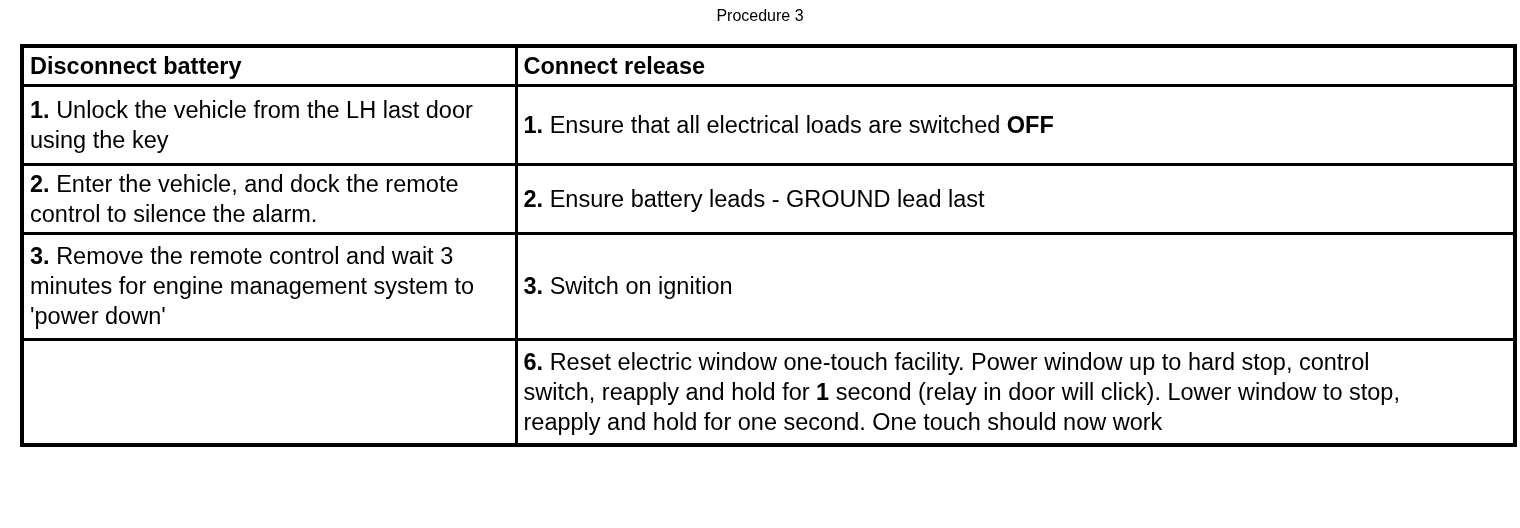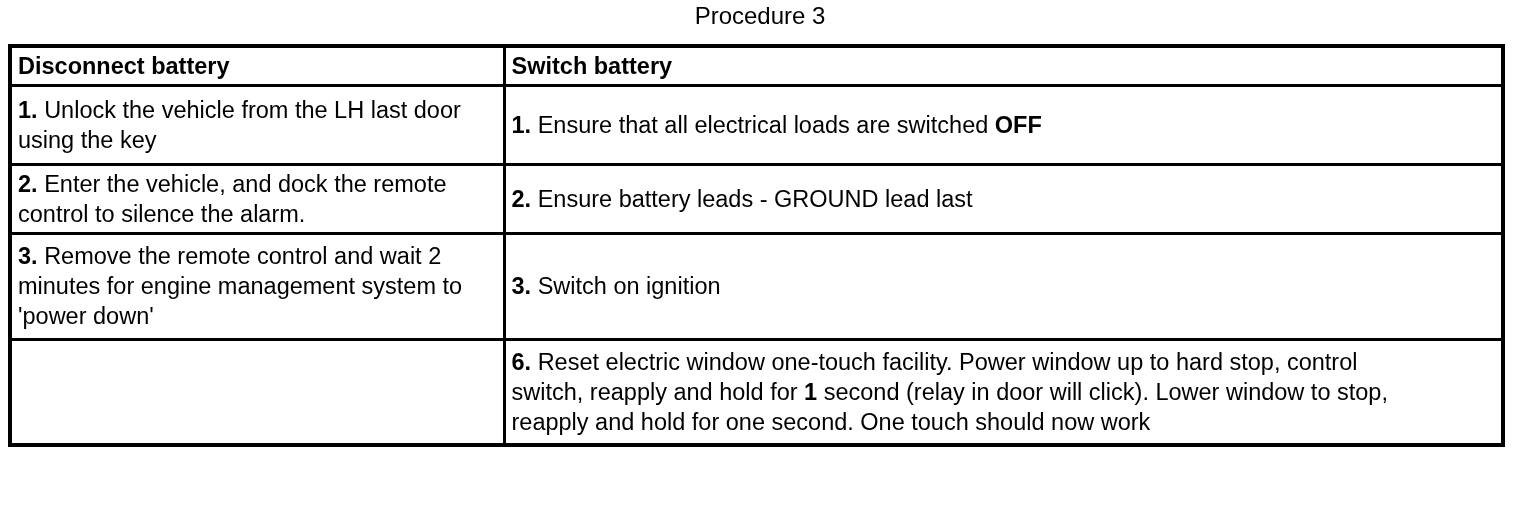--- a/index.html
+++ b/index.html
@@ -14,27 +14,27 @@
     font-family: "Liberation Sans", sans-serif;
     position: relative;
     overflow: hidden;
   }
   .page-title {
     position: absolute;
     top: 2px;
     left: 0;
     width: 1520px;
     text-align: center;
-    font-size: 24px;
+    font-size: 16px;
     line-height: 28px;
     font-weight: normal;
   }
   table.proc-table {
     position: absolute;
-    left: 8px;
+    left: 20px;
     top: 44px;
     width: 1497px;
     table-layout: fixed;
     border-collapse: collapse;
     background: #ffffff;
     border: 4px solid #000000;
   }
   table.proc-table td {
     border: 3px solid #000000;
     vertical-align: middle;
@@ -65,21 +65,21 @@
   <colgroup>
     <col style="width:494px">
     <col>
   </colgroup>
   <tbody>
     <tr class="h-hdr">
       <td class="col-l">
         <div class="cw"><span class="b">Disconnect battery</span></div>
       </td>
       <td class="col-r">
-        <div class="cw"><span class="b">Switch battery</span></div>
+        <div class="cw"><span class="b">Connect release</span></div>
       </td>
     </tr>
 
     <tr class="h-r1">
       <td class="col-l">
         <div class="cw"><span class="b">1.</span><span> Unlock the vehicle from the LH last door using the key</span><span class="b"></span><span></span></div>
       </td>
       <td class="col-r">
         <div class="cw"><span class="b">1.</span><span> Ensure that all electrical loads are switched </span><span class="b">OFF</span><span></span></div>
       </td>
@@ -89,21 +89,21 @@
       <td class="col-l">
         <div class="cw"><span class="b">2.</span><span> Enter the vehicle, and dock the remote control to silence the alarm.</span><span class="b"></span><span></span></div>
       </td>
       <td class="col-r">
         <div class="cw"><span class="b">2.</span><span> Ensure battery leads - GROUND lead last</span><span class="b"></span><span></span></div>
       </td>
     </tr>
 
     <tr class="h-r3">
       <td class="col-l">
-        <div class="cw"><span class="b">3.</span><span> Remove the remote control and wait 2 minutes for engine management system to 'power down'</span><span class="b"></span><span></span></div>
+        <div class="cw"><span class="b">3.</span><span> Remove the remote control and wait 3 minutes for engine management system to 'power down'</span><span class="b"></span><span></span></div>
       </td>
       <td class="col-r">
         <div class="cw"><span class="b">3.</span><span> Switch on ignition</span><span class="b"></span><span></span></div>
       </td>
     </tr>
 
 
 
     <tr class="h-r6">
       <td class="col-l">

